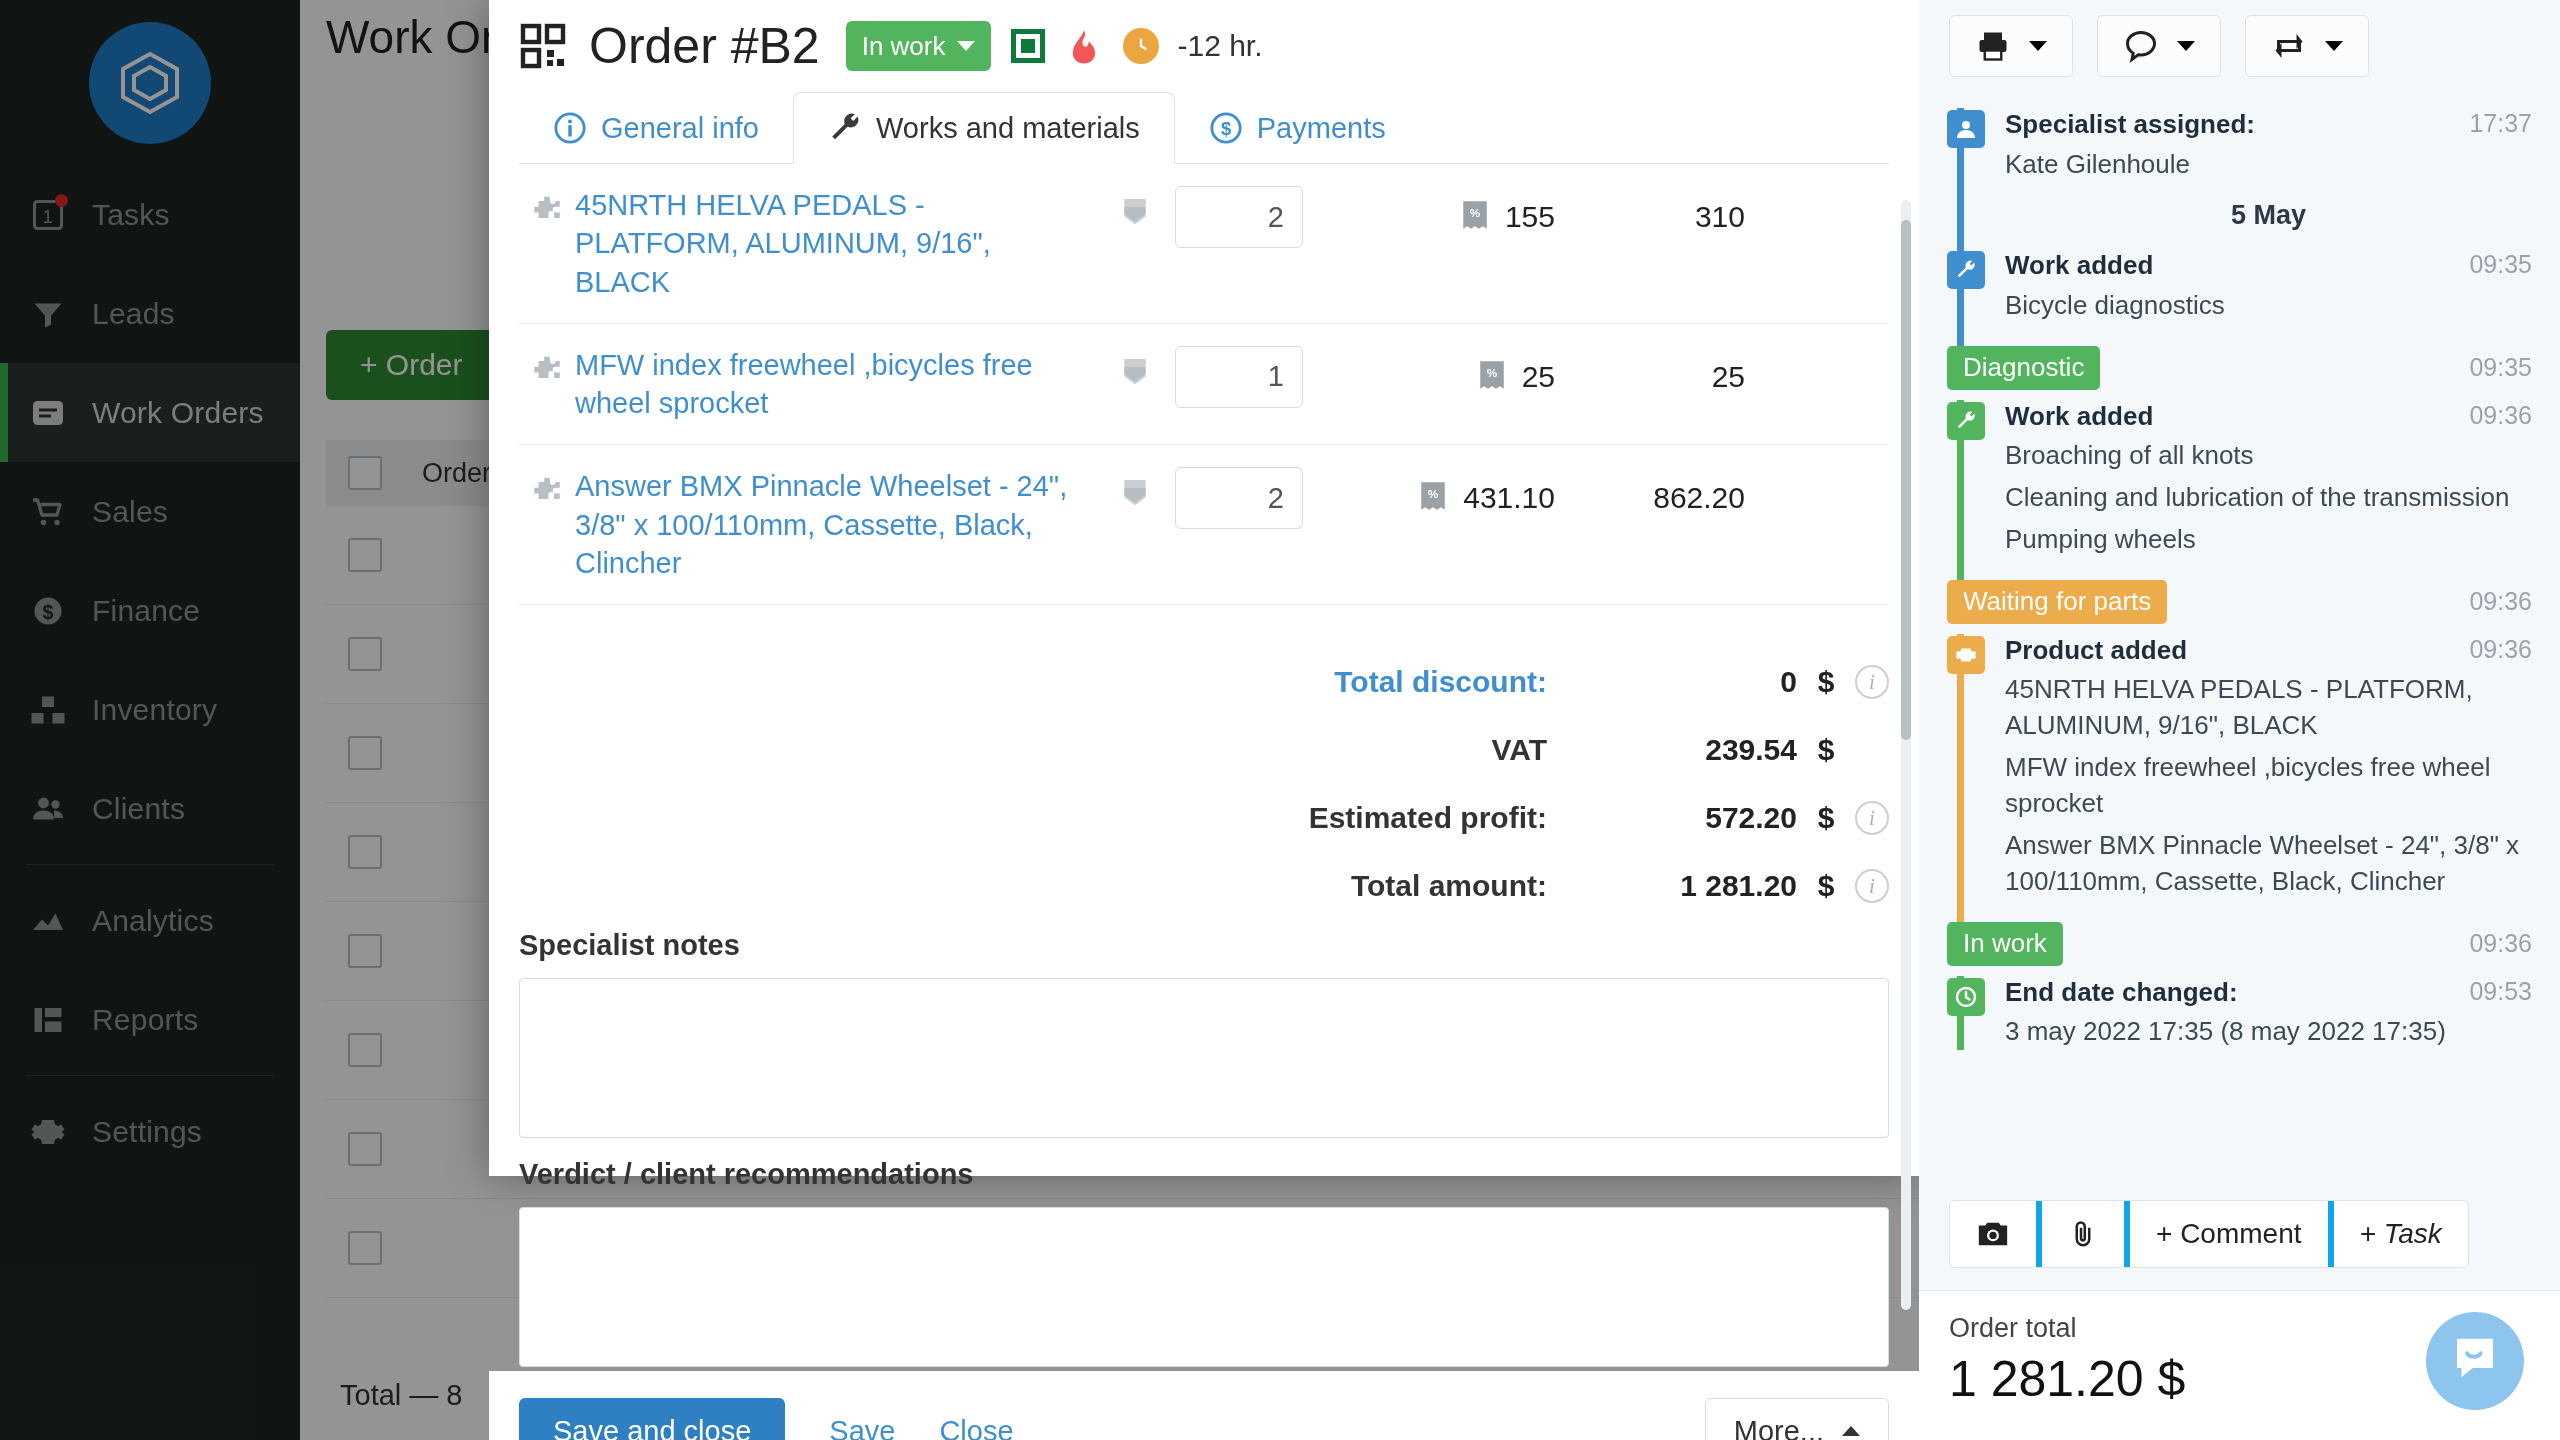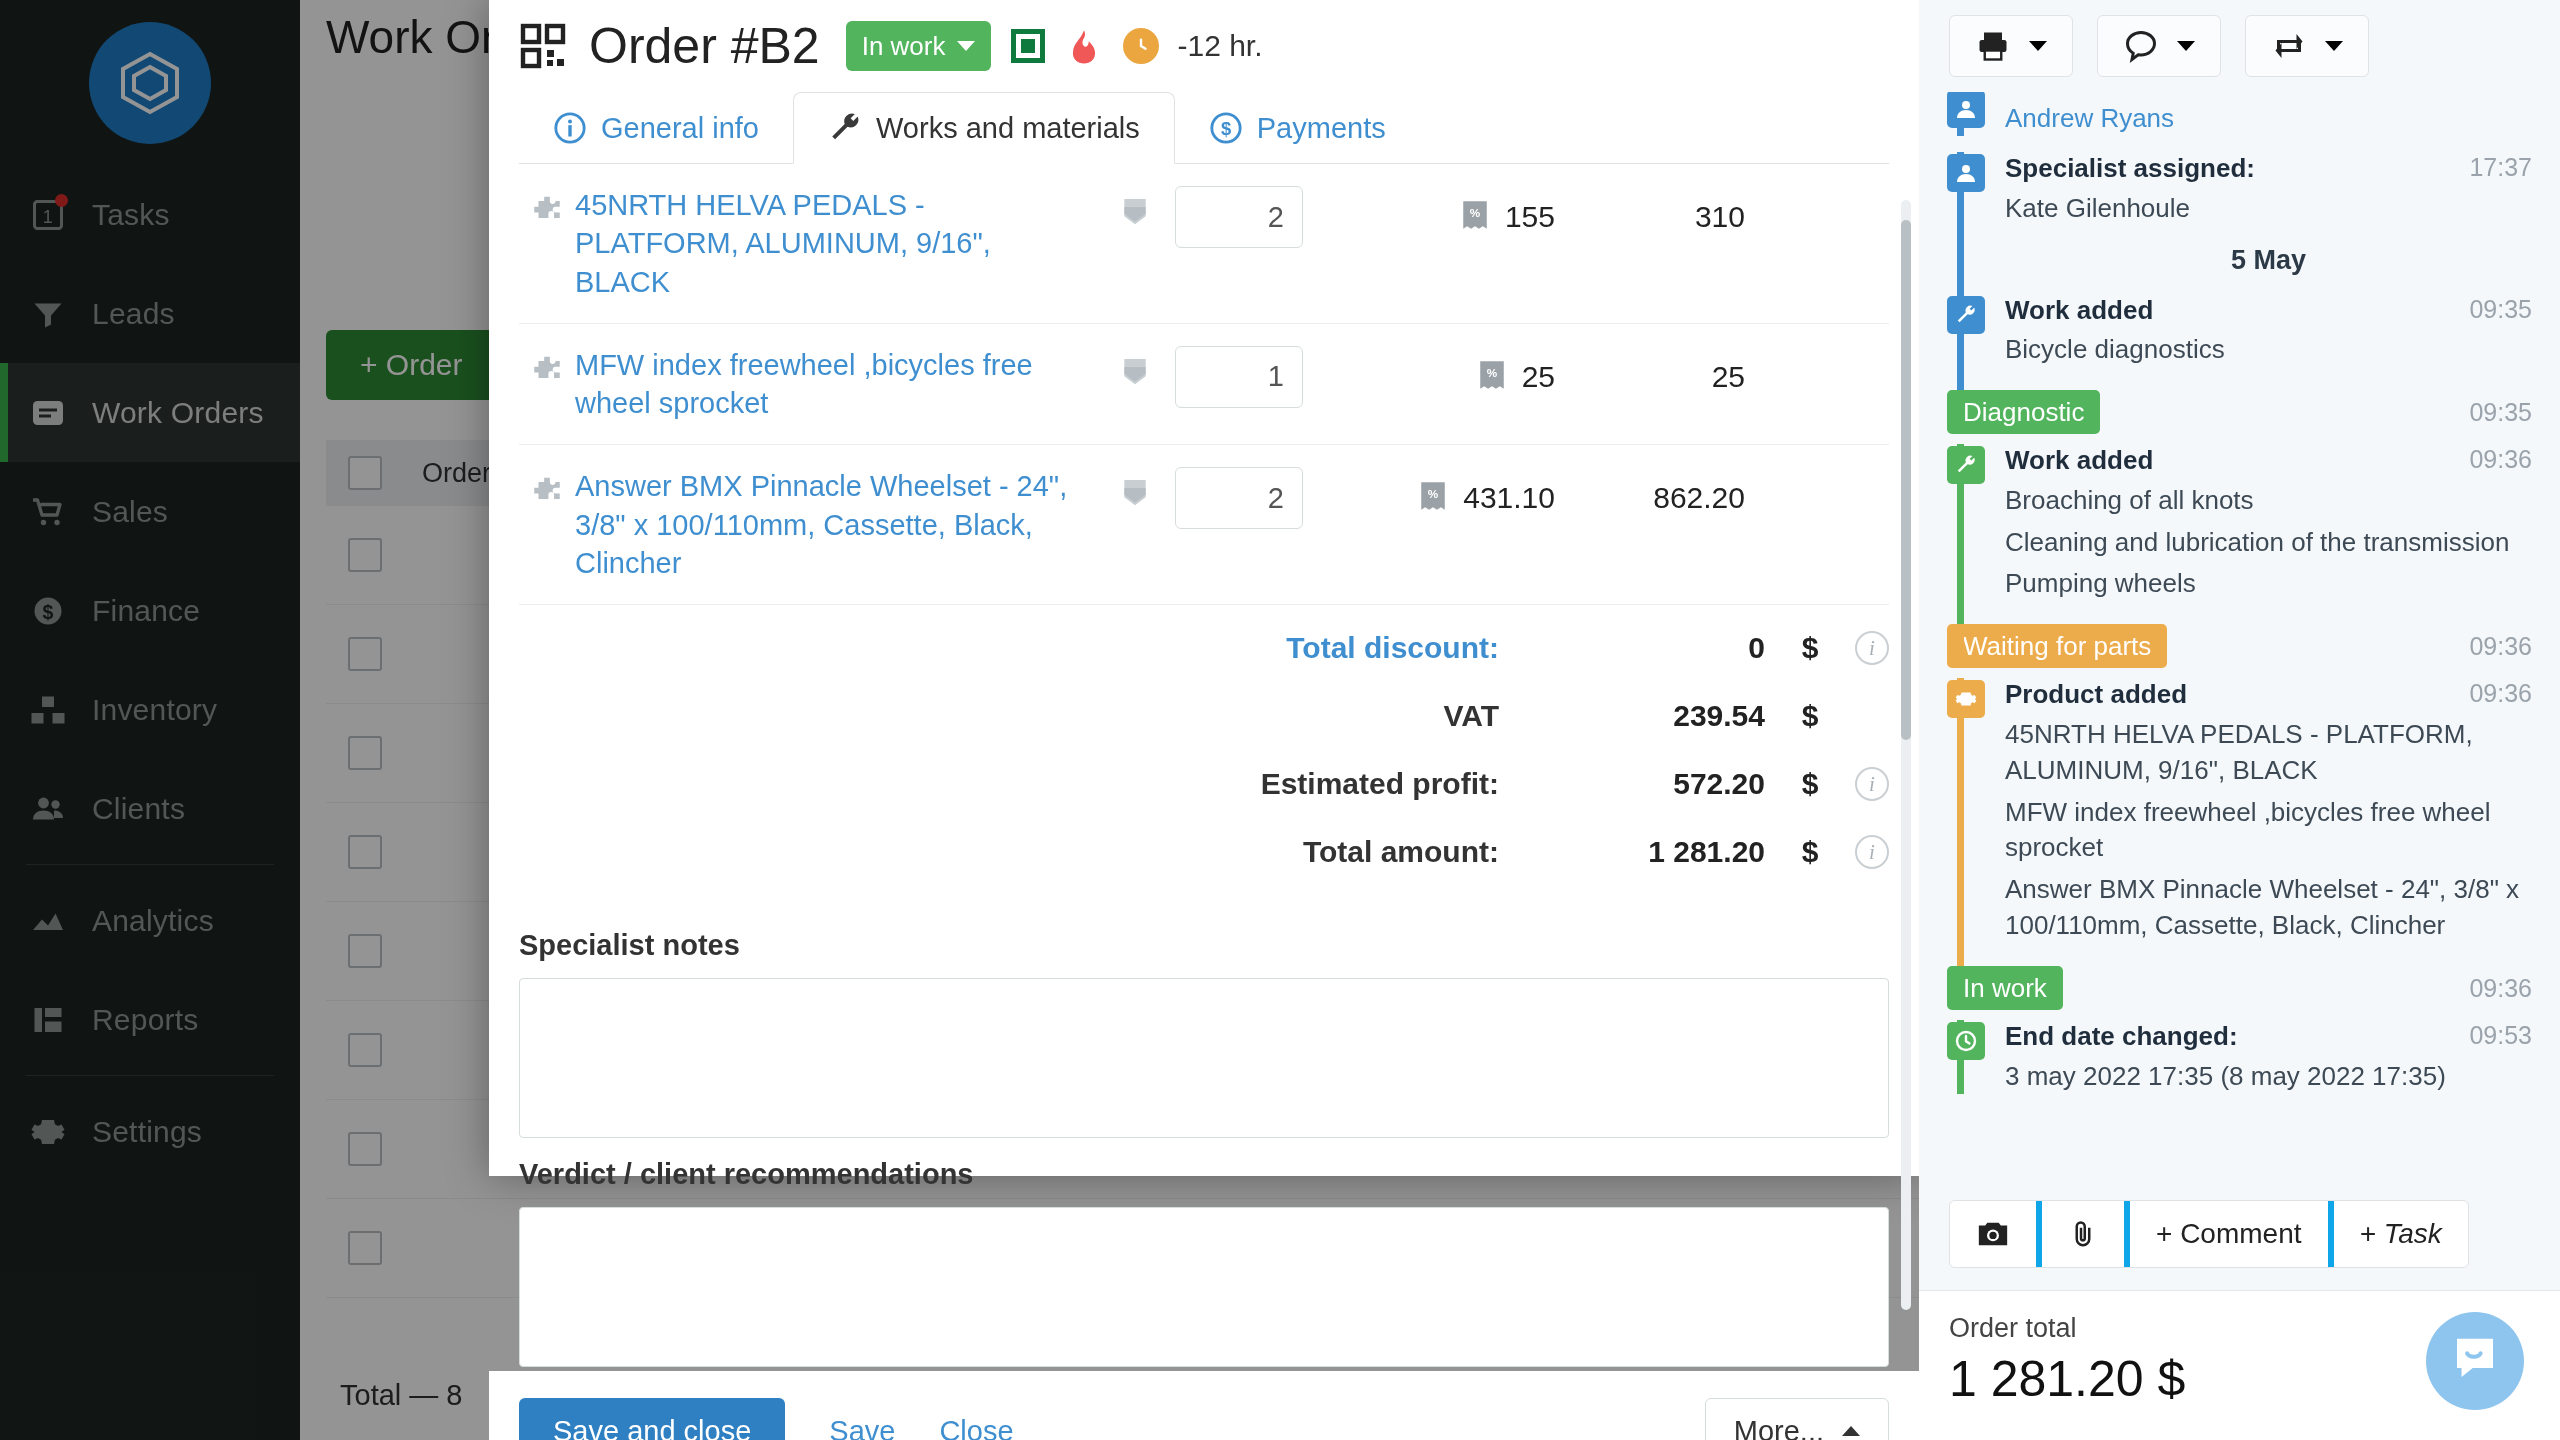--- a/index.html
+++ b/index.html
@@ -176,22 +176,22 @@
   }
   .col-sum {
     width: 190px; flex:0 0 auto; text-align:right; padding-top:14px;
     font-size:30px; color:#222;
   }
   .receipt-ico { display:flex; }
 
   
   .totals { padding: 26px 30px 10px 30px; }
   .trow {
-    display:flex; align-items:flex-start; justify-content:flex-end;
-    height:68px; font-size:30px;gap:16px;
+    display:flex; align-items:flex-end; justify-content:flex-end;
+    height:68px; font-size:30px;
   }
   .tlabel { font-weight:bold; color:#333; text-align:right; }
   .tlabel.link { color:#3f8fd0; }
   .tvalue { font-weight:bold; color:#222; width:250px; text-align:right; }
   .tcur { width:58px; text-align:center; font-weight:bold; color:#222; }
   .info-c {
     width:34px;height:34px;border-radius:50%;border:2px solid #c9cfd3;
     display:flex;align-items:center;justify-content:center;
     color:#a9b0b5; font-size:21px; font-style:italic; font-family:"Liberation Serif",serif;
     cursor:pointer; flex:0 0 auto;
@@ -704,34 +704,20 @@
         <svg width="36" height="36" viewBox="0 0 24 24">
             <path d="M4 8h13V4l4 5-4 5V10H6v4H4z" fill="#222"></path>
             <path d="M20 16H7v4l-4-5 4-5v4h11v-4h2z" fill="#222"></path>
           </svg>
         <span class="caret-d"></span>
       </div>
     </div>
 
     <div class="timeline">
 
-      <div class="tl-item" style="margin-top:-30px">
-        <div class="tl-bar" style="background:#3f8fd0; top:30px"></div>
-        <div class="tl-node" style="background:#3f8fd0; top:28px">
-          <svg width="24" height="24" viewBox="0 0 24 24">
-              <circle cx="12" cy="8" r="4"></circle>
-              <path d="M3 21c0-5 4-8 9-8s9 3 9 8z"></path>
-            </svg>
-        </div>
-        <div class="tl-head">
-          <span>Client added:</span>
-          <span class="tl-time">17:36</span>
-        </div>
-        <div class="tl-sub link">Andrew Ryans</div>
-      </div>
 
       <div class="tl-item" style="margin-top:16px">
         <div class="tl-bar" style="background:#3f8fd0;"></div>
         <div class="tl-node" style="background:#3f8fd0;">
           <svg width="24" height="24" viewBox="0 0 24 24">
               <circle cx="12" cy="8" r="4"></circle>
               <path d="M3 21c0-5 4-8 9-8s9 3 9 8z"></path>
             </svg>
         </div>
         <div class="tl-head">

